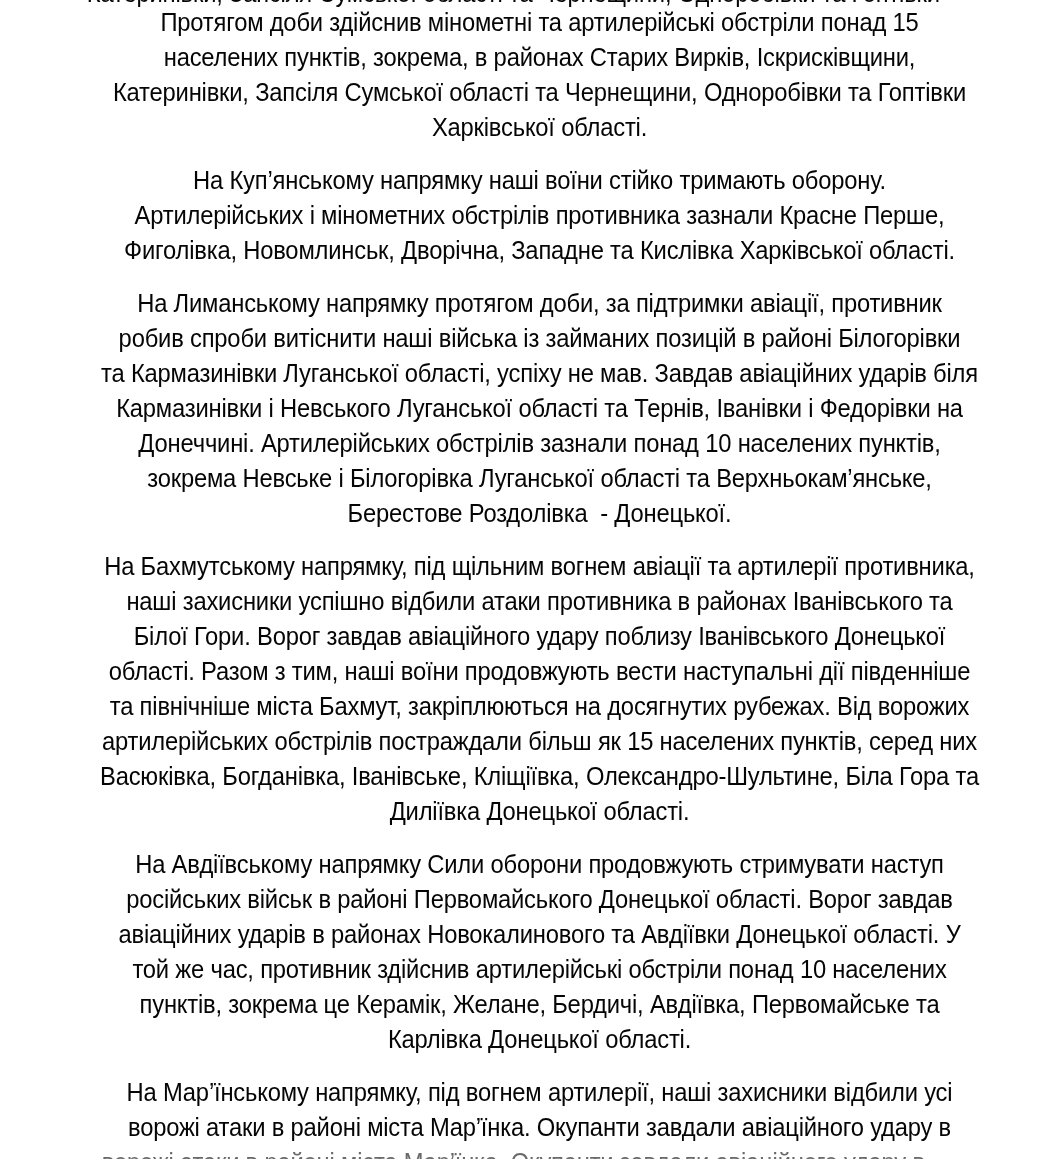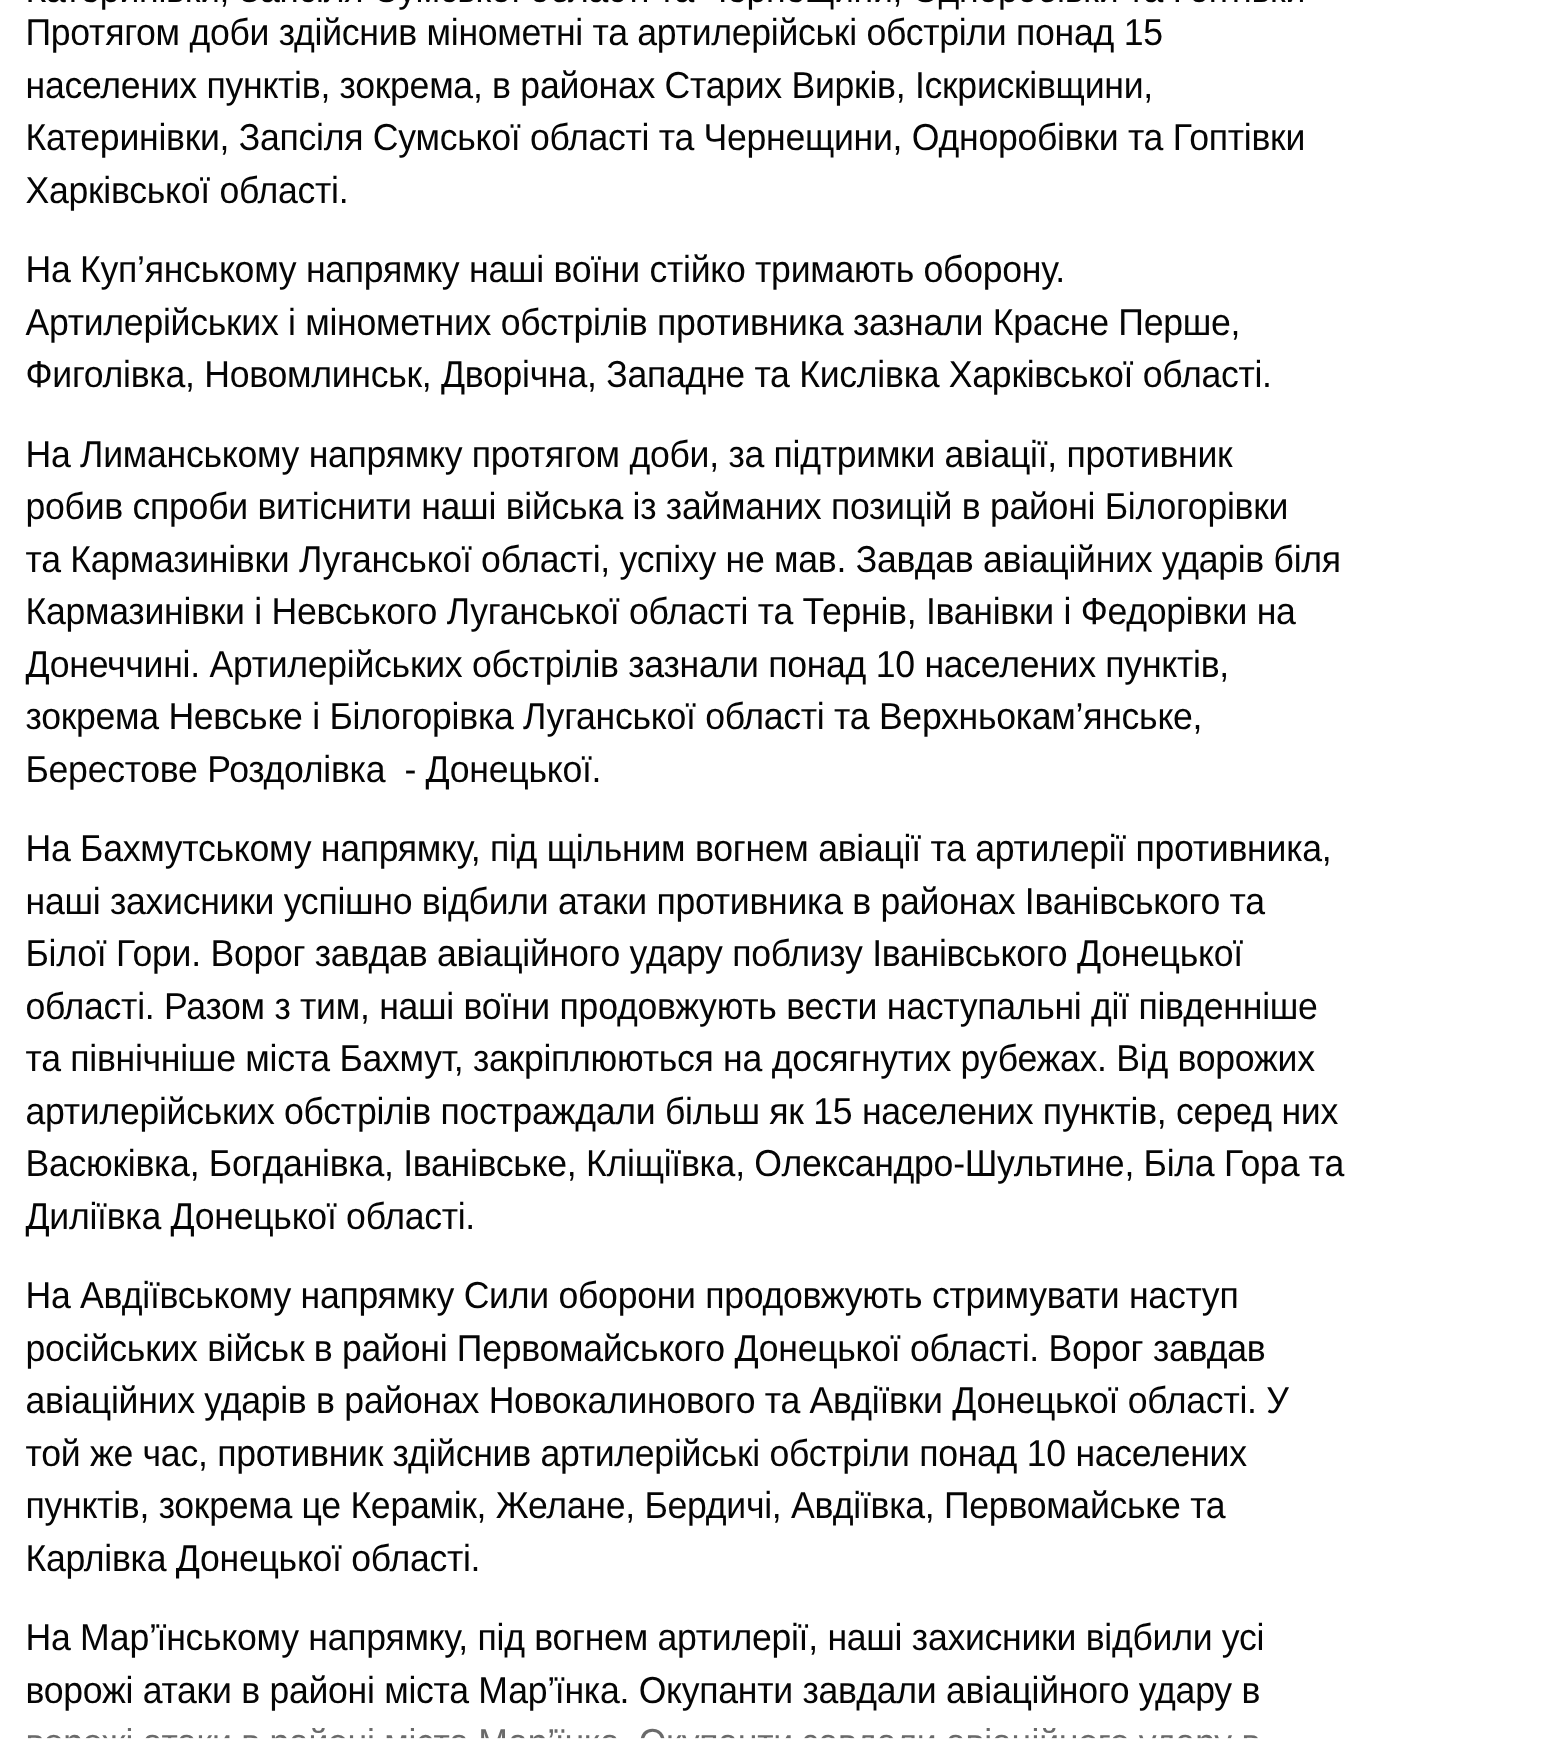--- a/index.html
+++ b/index.html
@@ -8,20 +8,21 @@
     background: #ffffff;
   }
   .page {
     position: relative;
     width: 1038px;
     height: 1159px;
     background: #ffffff;
     overflow: hidden;
     font-family: "Liberation Sans", "DejaVu Sans", sans-serif;
     color: #050505;
+    text-align: center;
   }
   .content {
     position: absolute;
     left: 17px;
     top: 5px;
     width: 1100px;
     transform: scaleX(0.95);
     transform-origin: top left;
   }
   .content p {

